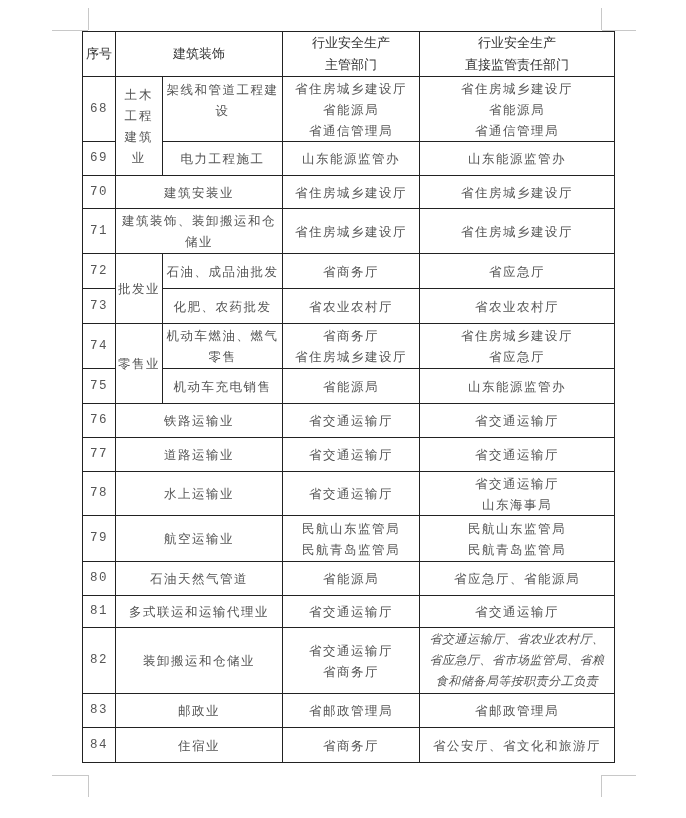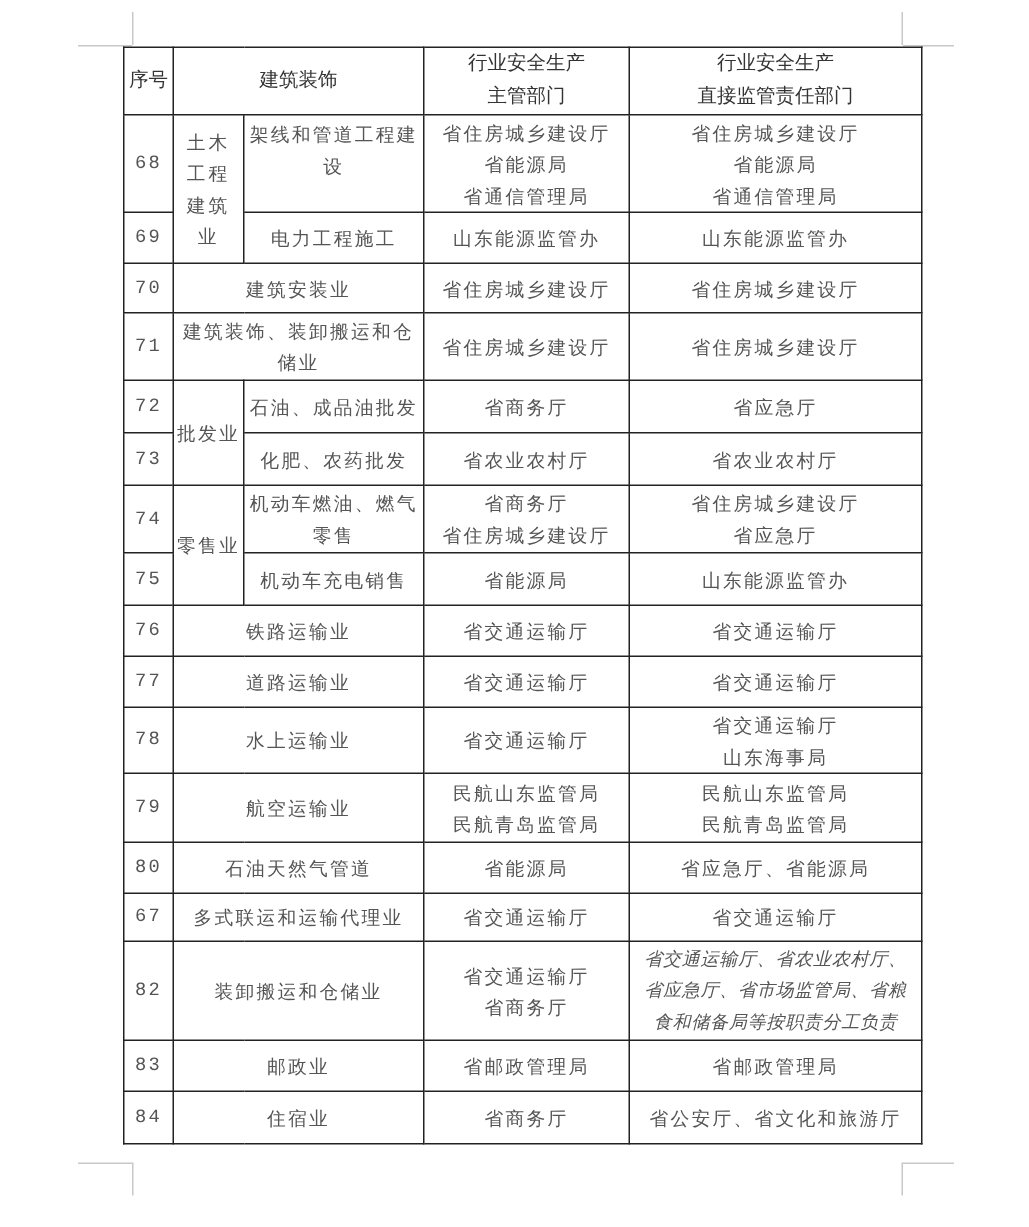--- a/index.html
+++ b/index.html
@@ -170,21 +170,21 @@
   </tr>
 
   <tr style="height:34px">
     <td class="num">80</td>
     <td colspan="2">石油天然气管道</td>
     <td>省能源局</td>
     <td>省应急厅、省能源局</td>
   </tr>
 
   <tr style="height:32px">
-    <td class="num">67</td>
+    <td class="num">81</td>
     <td colspan="2">多式联运和运输代理业</td>
     <td>省交通运输厅</td>
     <td>省交通运输厅</td>
   </tr>
 
   <tr style="height:66px">
     <td class="num">82</td>
     <td colspan="2">装卸搬运和仓储业</td>
     <td>
       <span class="line">省交通运输厅</span>

